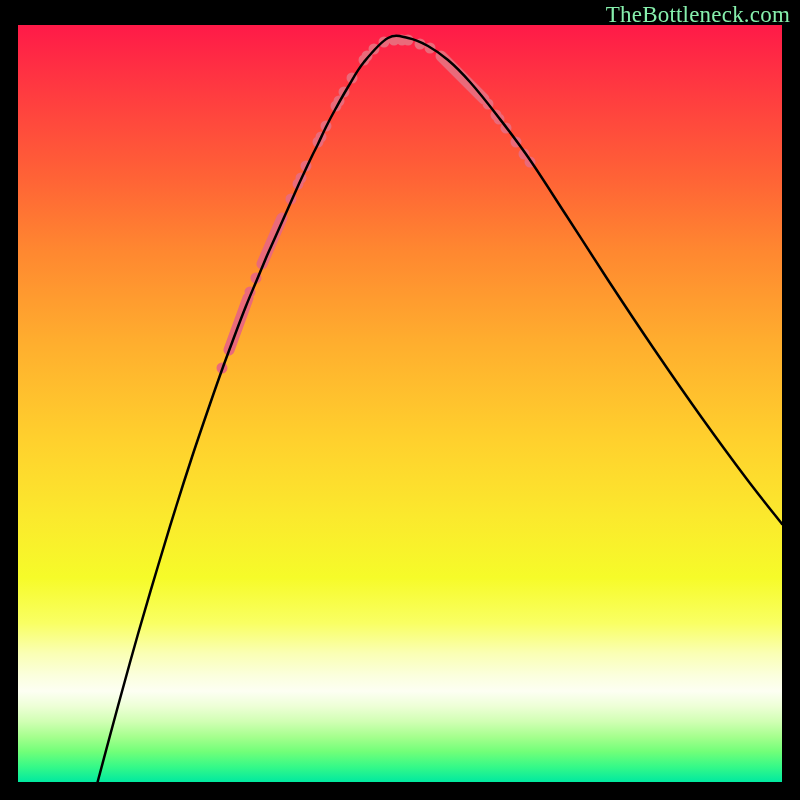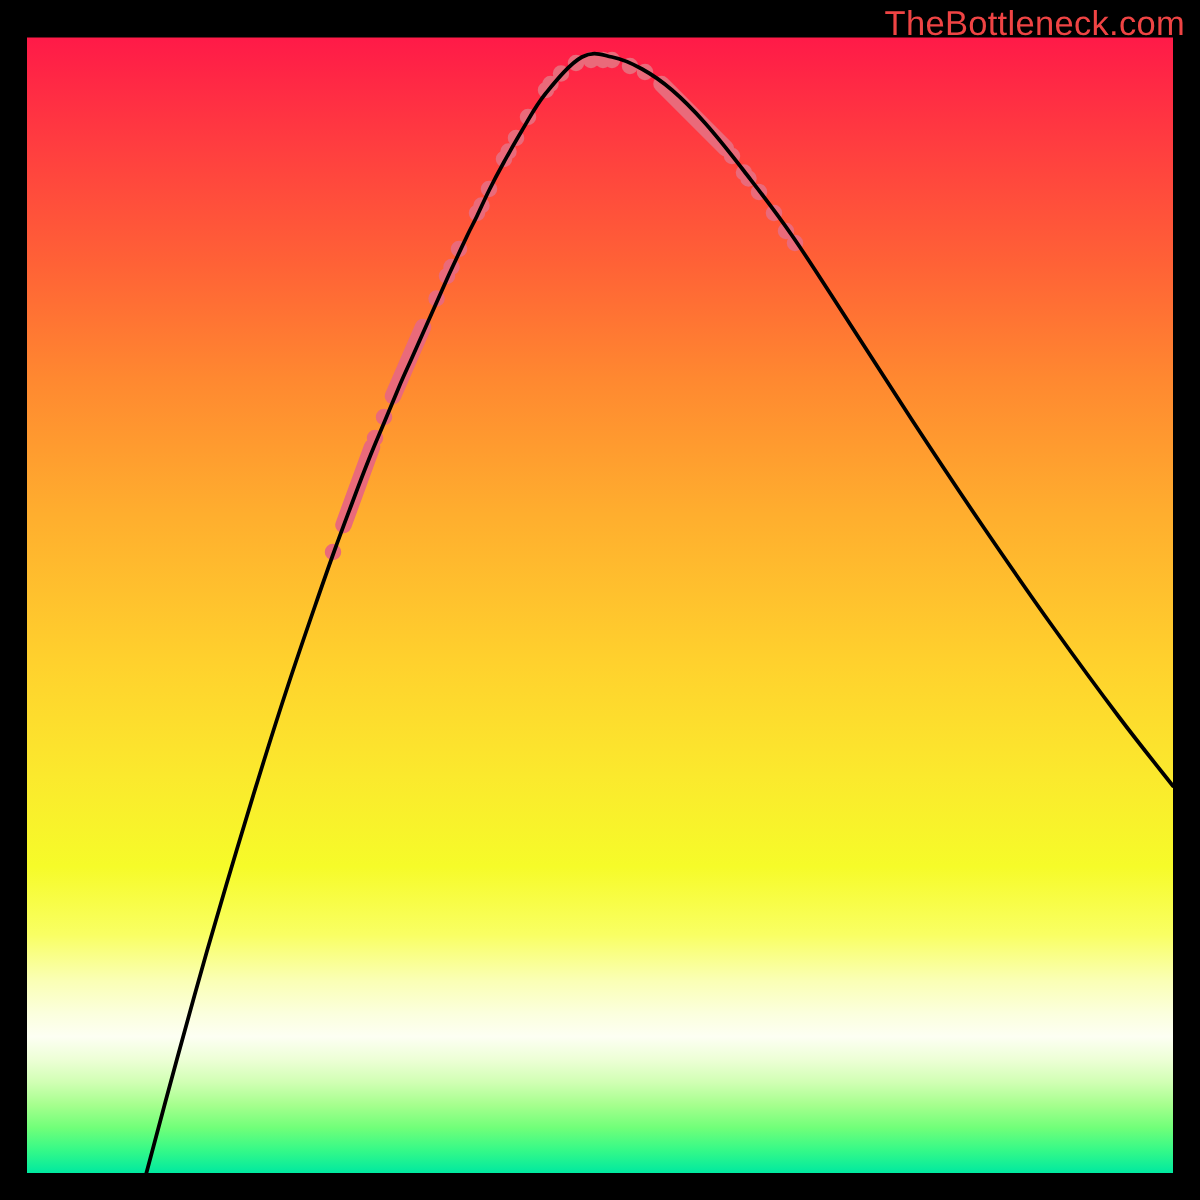--- a/index.html
+++ b/index.html
@@ -35,25 +35,26 @@
       #d1ffb4 92%,
       #a6ff8e 94%,
       #71ff79 96%,
       #35f988 98%,
       #00e9a0 100%);
   }
   .watermark {
     position: absolute;
     top: 2px;
     right: 10px;
-    color: #ef4444;
+    color: #86efac;
     font-size: 23px;
     font-weight: 400;
     letter-spacing: 0.2px;
     user-select: none;
+    font-family: Liberation Serif, serif;
   }
   svg.curve {
     position: absolute;
     left: 0;
     top: 0;
     width: 764px;
     height: 757px;
     overflow: visible;
   }
 </style>

